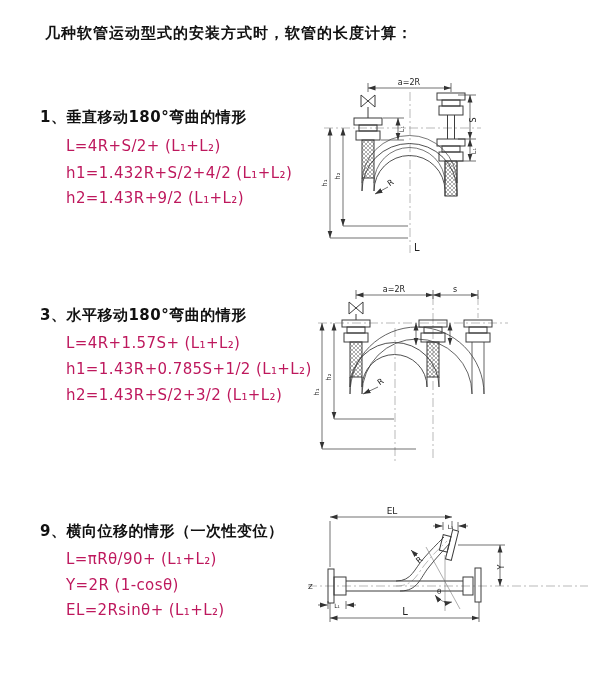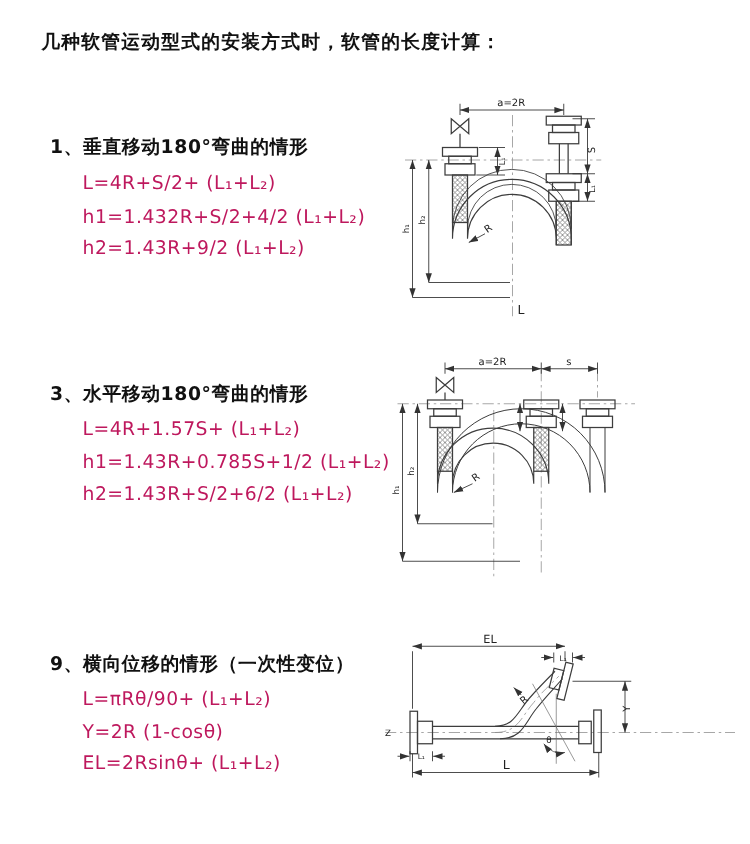--- a/index.html
+++ b/index.html
@@ -1,21 +1,21 @@
 <!DOCTYPE html>
 <html><head>
 <meta charset="utf-8">
 <style>
   html,body{margin:0;padding:0;}
   body{
     width:600px;height:675px;background:#ffffff;position:relative;overflow:hidden;
     font-family:"DejaVu Sans","Liberation Sans",sans-serif;color:#1c1c1c;
   }
   .abs{position:absolute;white-space:nowrap;}
-  .doc-title{font-size:15px;font-weight:bold;letter-spacing:1px;color:#111;}
+  .doc-title{font-size:15px;font-weight:bold;letter-spacing:1px;color:#111;margin-left:12px;}
   .sec-heading{font-size:15px;font-weight:bold;letter-spacing:0.5px;color:#111;}
   .formula{font-size:15px;letter-spacing:0.4px;color:#be185d;}
   svg{position:absolute;}
   svg text{font-family:"DejaVu Sans","Liberation Sans",sans-serif;fill:#222;}
 </style>
 </head>
 <body>
 
 <div class="abs doc-title" style="left:33px;top:24px;">几种软管运动型式的安装方式时，软管的长度计算：</div>
 
@@ -23,21 +23,21 @@
   <div class="abs sec-heading" style="left:40px;top:108px;">1、垂直移动180°弯曲的情形</div>
   <div class="abs formula" style="left:66px;top:137px;">L=4R+S/2+ (L₁+L₂)</div>
   <div class="abs formula" style="left:66px;top:164px;">h1=1.432R+S/2+4/2 (L₁+L₂)</div>
   <div class="abs formula" style="left:66px;top:189px;">h2=1.43R+9/2 (L₁+L₂)</div>
 </div>
 
 <div>
   <div class="abs sec-heading" style="left:40px;top:306px;">3、水平移动180°弯曲的情形</div>
   <div class="abs formula" style="left:66px;top:334px;">L=4R+1.57S+ (L₁+L₂)</div>
   <div class="abs formula" style="left:66px;top:360px;text-align:right;">h1=1.43R+0.785S+1/2 (L₁+L₂)</div>
-  <div class="abs formula" style="left:66px;top:386px;">h2=1.43R+S/2+6/2 (L₁+L₂)</div>
+  <div class="abs formula" style="left:66px;top:386px;">h2=1.43R+S/2+3/2 (L₁+L₂)</div>
 </div>
 
 <div>
   <div class="abs sec-heading" style="left:40px;top:522px;">9、横向位移的情形（一次性变位）</div>
   <div class="abs formula" style="left:66px;top:550px;">L=πRθ/90+ (L₁+L₂)</div>
   <div class="abs formula" style="left:66px;top:576px;">Y=2R (1-cosθ)</div>
   <div class="abs formula" style="left:66px;top:601px;">EL=2Rsinθ+ (L₁+L₂)</div>
 </div>
 
 <svg width="272" height="182" viewBox="0 0 272 182" style="left:318px;top:76px;">

